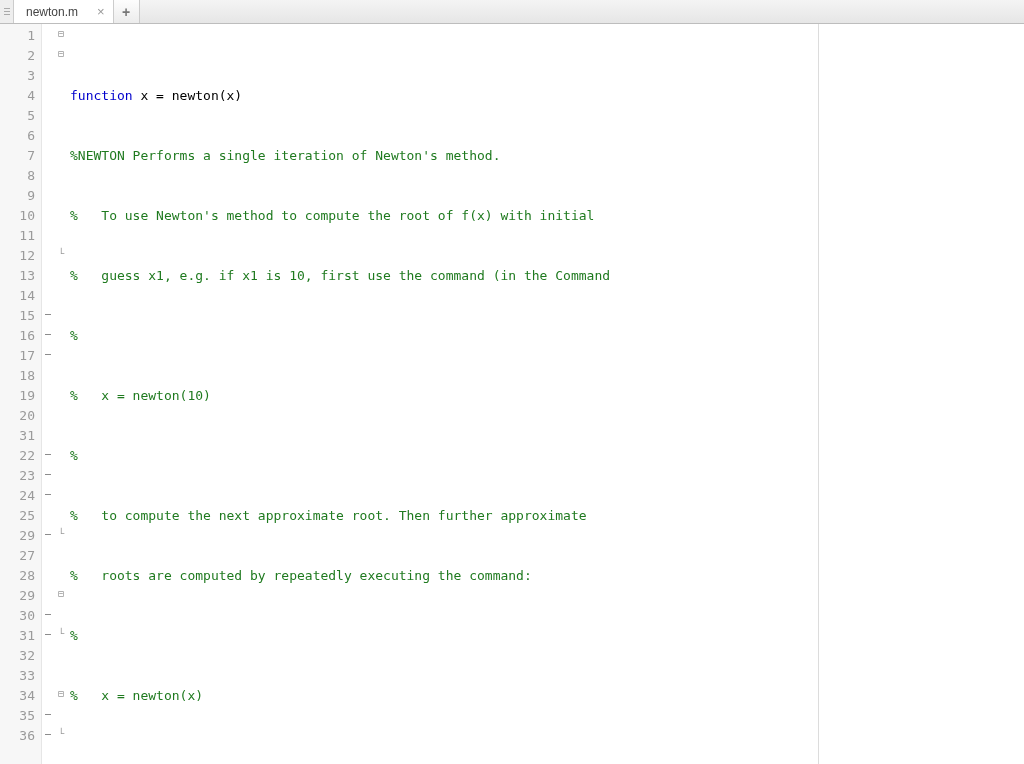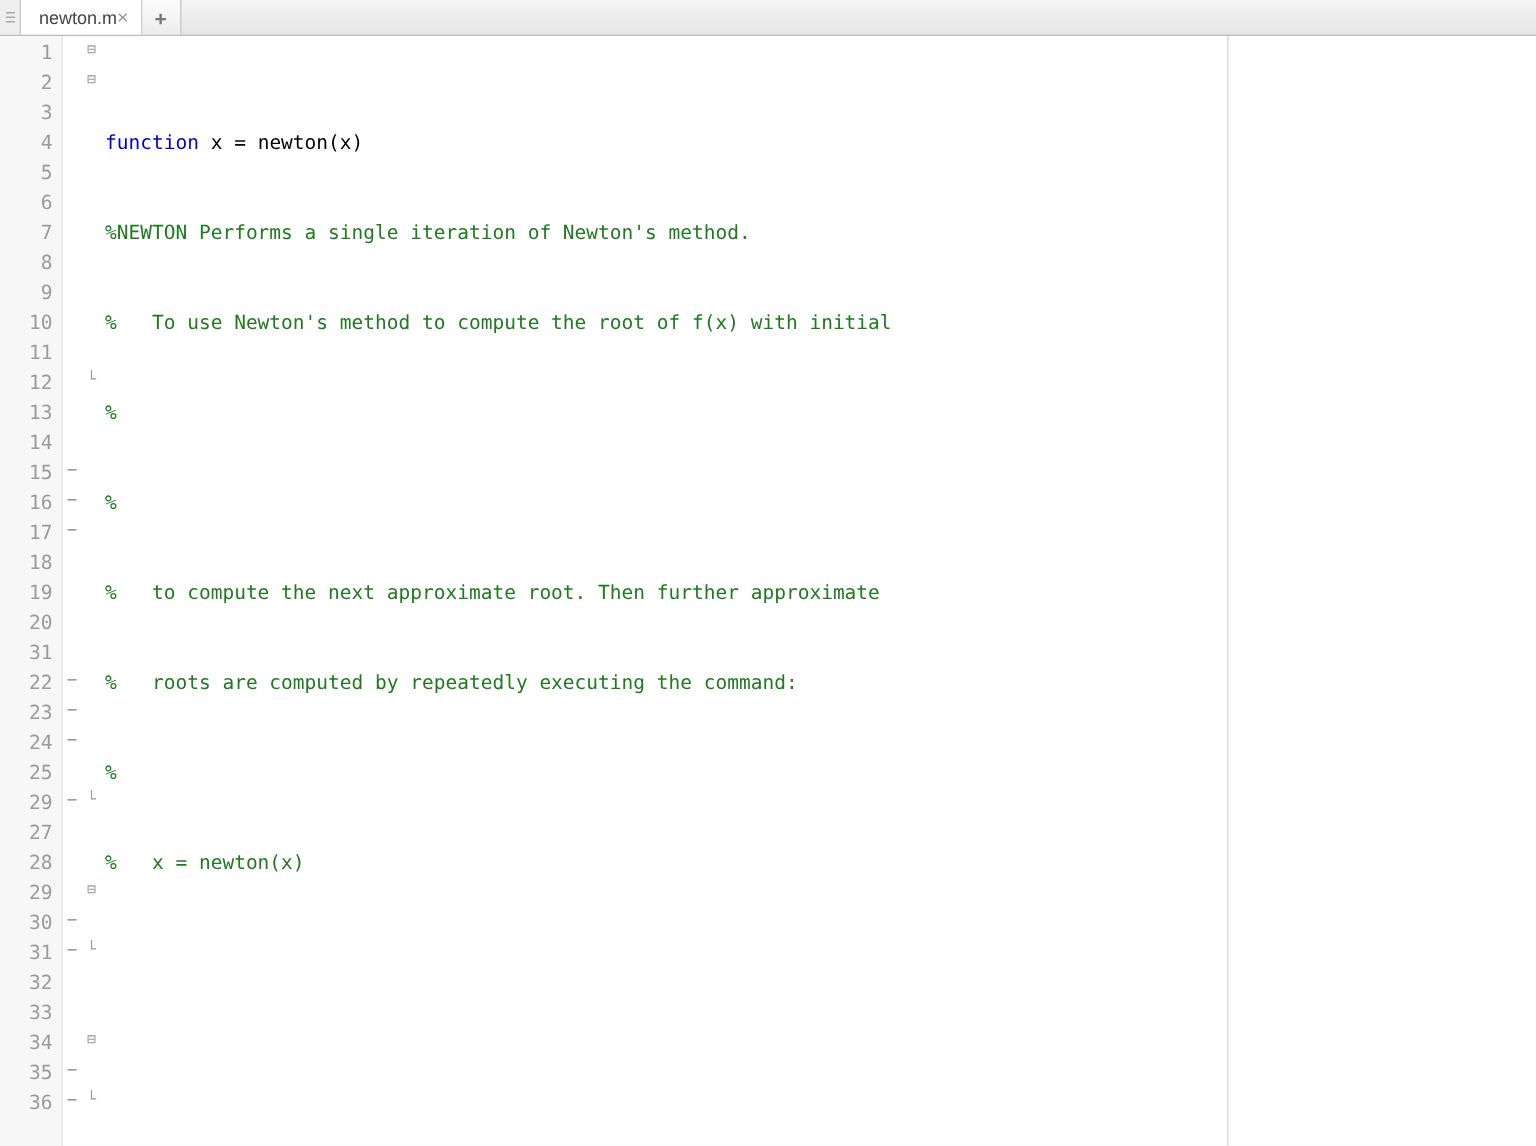--- a/index.html
+++ b/index.html
@@ -26,21 +26,21 @@
     gap: 2px;
     border-right: 1px solid #ccc;
     background: #eee;
   }
   .tabbar .grip span { width: 6px; height: 1px; background: #aaa; display: block; }
   .tab {
     display: flex; align-items: center;
     padding: 0 8px 0 12px;
     background: #fff;
     border-right: 1px solid #ccc;
-    gap: 0;
+    gap: 19px;
   }
   .tab .close { color: #999; font-size: 13px; line-height: 1; }
   .addtab {
     display: flex; align-items: center; justify-content: center;
     width: 26px;
     border-right: 1px solid #ccc;
     color: #777; font-size: 14px; font-weight: bold;
     background: linear-gradient(#fdfdfd,#ececec);
   }
   .editor {
@@ -227,21 +227,23 @@
       <span class="m"></span>
       <span class="m">⊟</span>
       <span class="m"></span>
       <span class="m">└</span>
     </div>
   <div class="code" id="code">
     <div class="margin-line" id="marginline" style="left: 750px;"></div>
     <div class="ln"><span class="kw">function</span><span> x = newton(x)</span></div>
     <div class="ln cm">%NEWTON Performs a single iteration of Newton's method.</div>
     <div class="ln cm">%   To use Newton's method to compute the root of f(x) with initial</div>
+    <div class="ln cm">%   guess x1, e.g. if x1 is 10, first use the command (in the Command</div>
     <div class="ln cm">%</div>
+    <div class="ln cm">%   x = newton(10)</div>
     <div class="ln cm">%</div>
     <div class="ln cm">%   to compute the next approximate root. Then further approximate</div>
     <div class="ln cm">%   roots are computed by repeatedly executing the command:</div>
     <div class="ln cm">%</div>
     <div class="ln cm">%   x = newton(x)</div>
     
     
     
     
     

